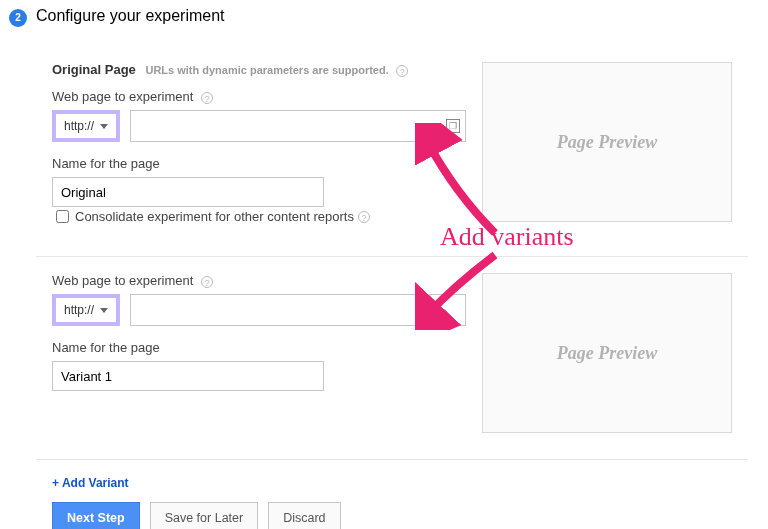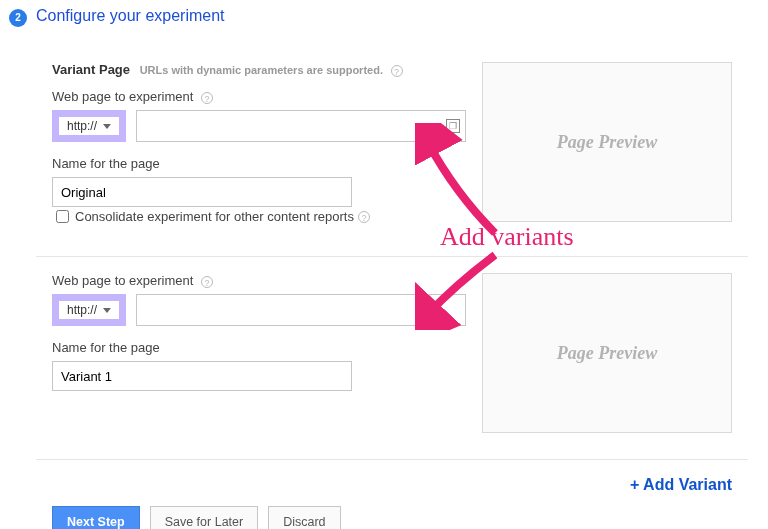--- a/index.html
+++ b/index.html
@@ -23,21 +23,21 @@
     color: #fff;
     font-size: 10px;
     font-weight: bold;
     line-height: 18px;
     text-align: center;
   }
   .page-title {
     position: absolute;
     left: 36px; top: 7px;
     font-size: 16px;
-    color: #1d4ed8;
+    color: #000000;
   }
   .panel {
     position: absolute;
     left: 36px;
     right: 20px;
     top: 40px;
     bottom: 0;
   }
   .section {
     padding: 22px 16px 30px 16px;
@@ -60,21 +60,21 @@
     font-size:9px;
     line-height:12px;
     text-align:center;
     color:#bbb;
     margin-left:4px;
     vertical-align: middle;
   }
   .field-label { color:#444; font-size:13px; margin-bottom:6px; display:block;}
   .url-row { display:flex; margin-bottom:14px;}
   .proto-select {
-    border:7px solid #c4b5fd;
+    border:4px solid #c4b5fd;
     background:#fff;
     font-size:12px;
     padding:6px 8px;
     display:flex;
     align-items:center;
     gap:6px;
     cursor:pointer;
     margin-right:10px;
     height:32px;
   }
@@ -100,21 +100,21 @@
     width:14px;height:14px;
     border:1px solid #888;
     font-size:9px;
     line-height:12px;
     text-align:center;
     color:#888;
     pointer-events:none;
   }
   .name-input {
     display:block;
-    width: 300px;
+    width: 272px;
     border:1px solid #c6c6c6;
     height:30px;
     padding:0 8px;
     font-size:13px;
     outline:none;
   }
   .chk-row { font-size:13px; color:#444; display:flex; align-items:center;}
   .chk-row input { margin-right:6px; }
   .preview-box {
     border:1px solid #d9d9d9;
@@ -138,24 +138,23 @@
     font-size:10px;
     line-height:14px;
     text-align:center;
     margin-left:4px;
     vertical-align: 1px;
     cursor:pointer;
   }
   .add-variant {
     padding:16px 16px 12px 16px;
     color:#1155cc;
-    font-size:16px;
+    font-size:12px;
     font-weight:600;
     cursor:pointer;
-    text-align:right;
   }
   .button-row {
     padding: 0 16px 20px 16px;
     display:flex;
     gap:10px;
   }
   .btn {
     height:32px;
     padding:0 14px;
     font-size:12.5px;
@@ -189,21 +188,21 @@
 <body>
 
 <div class="step-badge">2</div>
 <div class="page-title">Configure your experiment</div>
 
 <div class="panel">
 
   <div class="section two-col">
     <div class="form-col">
       <div class="label-row">
-        <span class="strong">Variant Page</span>
+        <span class="strong">Original Page</span>
         <span class="hint">URLs with dynamic parameters are supported.</span>
         <span class="help-icon">?</span>
       </div>
 
       <div class="field-label">
         <span>Web page to experiment</span>
         <span class="help-icon">?</span>
       </div>
       <div class="url-row">
         <div class="proto-select">

